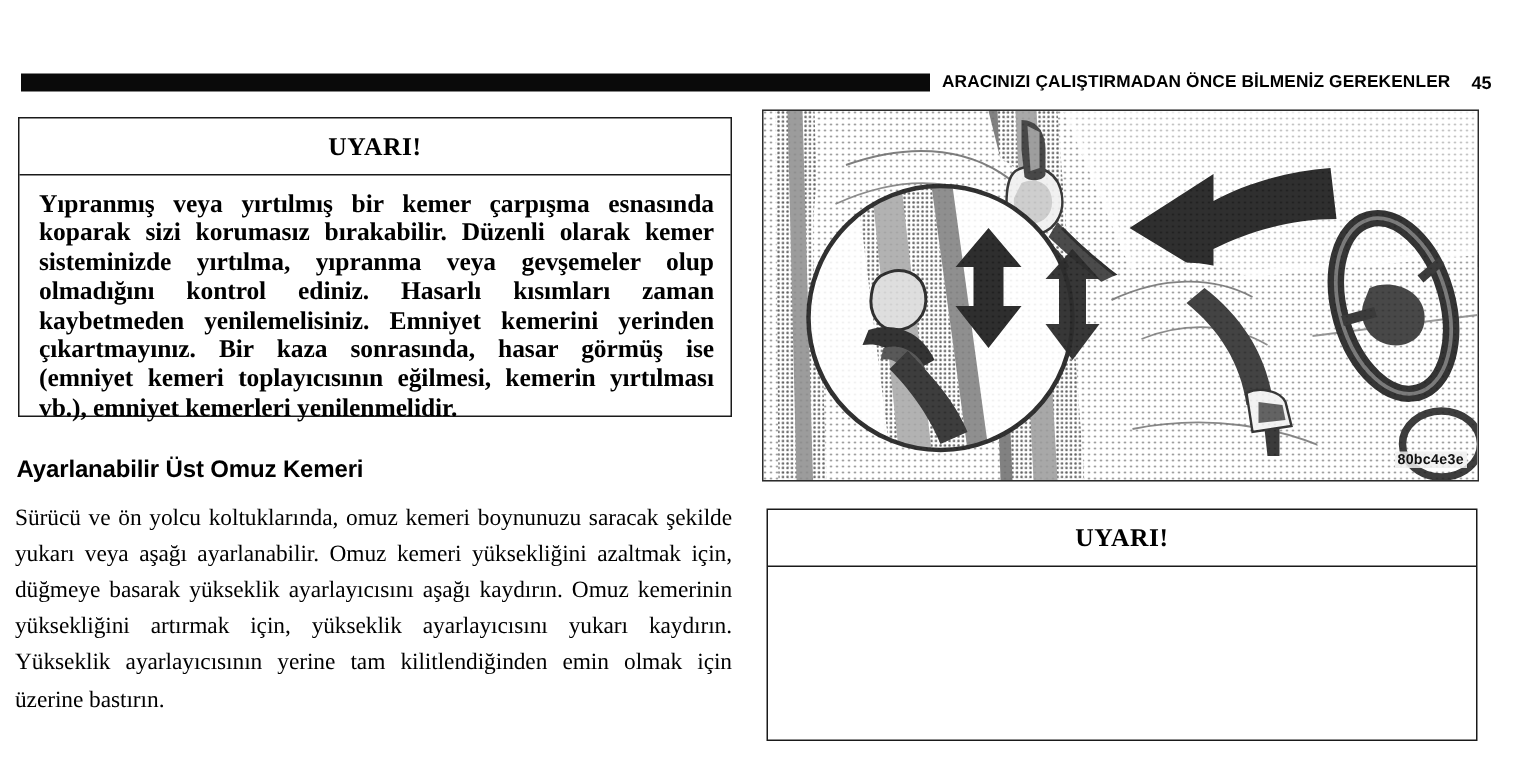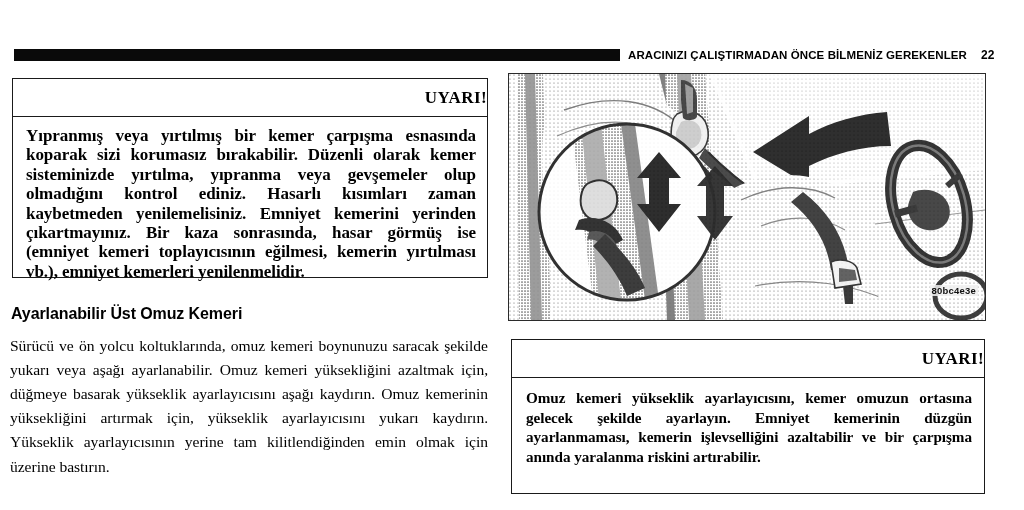--- a/index.html
+++ b/index.html
@@ -55,21 +55,21 @@
   }
 
   
   .warn-box {
     position: absolute;
     border: 1px solid #1a1a1a;
     background: #fff;
     box-sizing: border-box;
   }
   .warn-title {
-    text-align: right;
+    text-align: center;
     font-family: "Liberation Serif", serif;
     font-weight: bold;
     font-size: 17px;
     letter-spacing: 0.4px;
     border-bottom: 1.5px solid #1a1a1a;
     box-sizing: border-box;
   }
   .warn-body {
     font-family: "Liberation Serif", serif;
     font-weight: bold;
@@ -148,37 +148,37 @@
     height: 248px;
     border: 1px solid #2b2b2b;
     background: #d8d8d8;
     overflow: hidden;
     box-sizing: border-box;
   }
   .illustration svg { display: block; }
   .fig-code {
     position: absolute;
     right: 7px;
-    bottom: 24px;
+    bottom: 8px;
     font-family: "Liberation Sans", sans-serif;
     font-weight: bold;
     font-size: 9.5px;
     letter-spacing: 0.2px;
     color: #111;
     background: rgba(240,240,240,0.85);
     padding: 0 2px;
   }
 </style>
 </head>
 <body>
 
 <div class="header-row">
   <div class="header-bar"></div>
   <div class="header-title">ARACINIZI ÇALIŞTIRMADAN ÖNCE BİLMENİZ GEREKENLER</div>
-  <div class="header-page">22</div>
+  <div class="header-page">45</div>
 </div>
 
 <div class="warn-box" id="warn-box-1">
   <div class="warn-title">UYARI!</div>
   <div class="warn-body">Yıpranmış veya yırtılmış bir kemer çarpışma esnasında koparak sizi korumasız bırakabilir. Düzenli olarak kemer sisteminizde yırtılma, yıpranma veya gevşemeler olup olmadığını kontrol ediniz. Hasarlı kısımları zaman kaybetmeden yenilemelisiniz. Emniyet kemerini yerinden çıkartmayınız. Bir kaza sonrasında, hasar görmüş ise (emniyet kemeri toplayıcısının eğilmesi, kemerin yırtılması vb.), emniyet kemerleri yenilenmelidir.</div>
 </div>
 
 <h2 class="section-heading">Ayarlanabilir Üst Omuz Kemeri</h2>
 <p class="body-copy">Sürücü ve ön yolcu koltuklarında, omuz kemeri boynunuzu saracak şekilde yukarı veya aşağı ayarlanabilir. Omuz kemeri yüksekliğini azaltmak için, düğmeye basarak yükseklik ayarlayıcısını aşağı kaydırın. Omuz kemerinin yüksekliğini artırmak için, yükseklik ayarlayıcısını yukarı kaydırın. Yükseklik ayarlayıcısının yerine tam kilitlendiğinden emin olmak için üzerine bastırın.</p>
 
@@ -295,14 +295,13 @@
       </g>
 
       <rect x="0" y="0" width="476" height="246" fill="url(#dotsLight)" opacity="0.14"></rect>
     </g>
   </svg>
   <div class="fig-code">80bc4e3e</div>
 </div>
 
 <div class="warn-box" id="warn-box-2">
   <div class="warn-title">UYARI!</div>
-  <div class="warn-body">Omuz kemeri yükseklik ayarlayıcısını, kemer omuzun ortasına gelecek şekilde ayarlayın. Emniyet kemerinin düzgün ayarlanmaması, kemerin işlevselliğini azaltabilir ve bir çarpışma anında yaralanma riskini artırabilir.</div>
 </div>
 
 </body></html>

